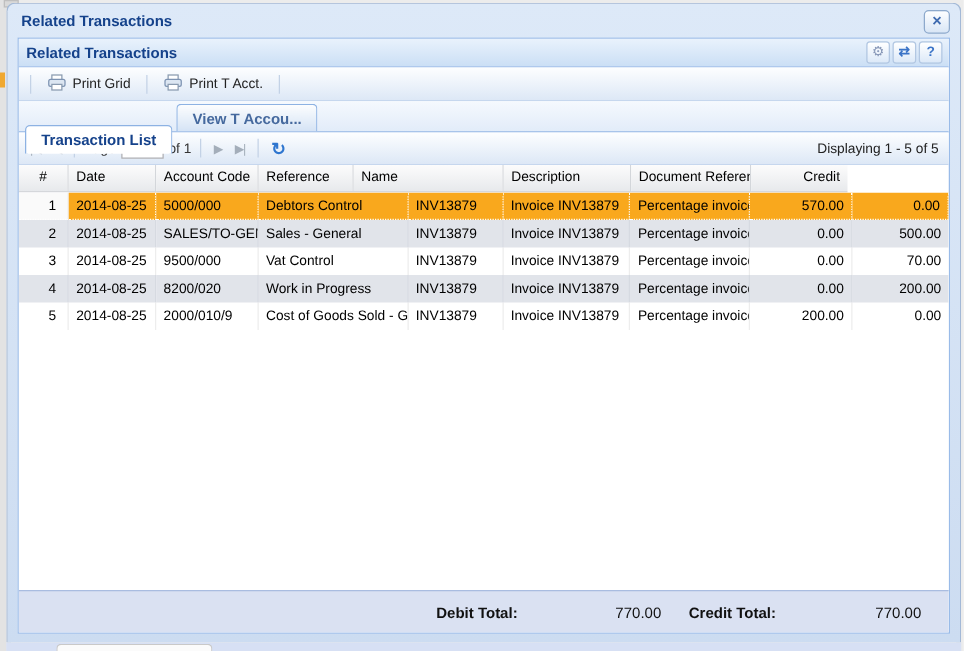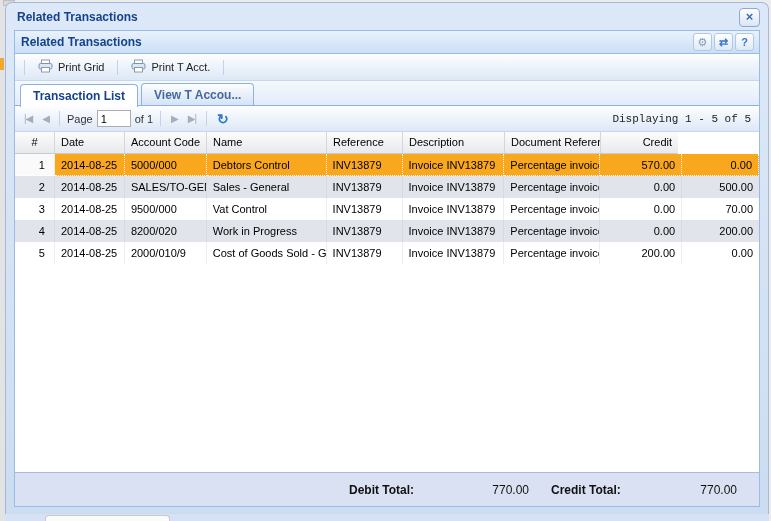--- a/index.html
+++ b/index.html
@@ -75,39 +75,39 @@
     height: 25px; flex: none; display: flex; align-items: flex-end; gap: 3px;
     background: linear-gradient(#f5f9fe, #e2ecf9);
     border-bottom: 1px solid #8db2e3;
     padding: 0 0 0 5px;
   }
   .tab {
     height: 22px; padding: 4px 12px 0 12px; font-weight: bold; font-size: 12px;
     border: 1px solid #8db2e3; border-bottom: none; border-radius: 4px 4px 0 0;
     cursor: pointer; position: relative;
   }
-  .tab.active { background: #fff; color: #15428b; top: 2px; height: 23px; }
+  .tab.active { background: #fff; color: #15428b; top: 18px; height: 23px; }
   .tab.inactive { background: linear-gradient(#fcfdfe, #d5e3f5); color: #45699e; }
 
   
   .pager {
     height: 26px; flex: none; display: flex; align-items: center; gap: 4px;
     background: linear-gradient(#fdfeff, #dde8f6);
     border-bottom: 1px solid #c6d7ee;
     padding: 0 6px;
   }
   .pg-btn { color: #a4aeba; font-size: 10px; padding: 2px 3px; cursor: pointer; letter-spacing: -1px; }
   .pg-btn.refresh { color: #2f76cf; font-size: 14px; font-weight: bold; letter-spacing: 0; }
   .pg-sep { width: 1px; height: 15px; background: #c3d2e6; margin: 0 3px; }
   .pg-label { color: #333; }
   .pg-input {
     width: 34px; height: 17px; border: 1px solid #abadb3; font-size: 11px;
     padding: 1px 3px; font-family: "Liberation Sans", sans-serif;
   }
-  .pg-display { flex: 1; text-align: right; color: #222; padding-right: 2px; font-family: Liberation Mono, monospace; }
+  .pg-display { flex: 1; text-align: right; color: #222; padding-right: 2px; }
 
   
   .grid-header { height: 22px; flex: none; display: flex; }
   .hcell {
     height: 22px; padding: 4px 6px 0 6px; font-size: 11px; color: #000;
     background: linear-gradient(#fcfcfc, #e7e9ec);
     border-right: 1px solid #d3d6da; border-bottom: 1px solid #c9ccd1;
     white-space: nowrap; overflow: hidden; cursor: pointer;
   }
   .grid-body { flex: 1; background: #fff; overflow: hidden; }
@@ -215,22 +215,22 @@
       <span class="pg-btn">▶|</span>
       <span class="pg-sep"></span>
       <span class="pg-btn refresh">↻</span>
       <span class="pg-display">Displaying 1 - 5 of 5</span>
     </div>
 
     <div class="grid-header">
       <div class="hcell c-num">#</div>
       <div class="hcell c-date">Date</div>
       <div class="hcell c-acct">Account Code</div>
+      <div class="hcell c-ref">Reference</div>
       <div class="hcell c-name">Name</div>
-      <div class="hcell c-ref">Reference</div>
       <div class="hcell c-desc">Description</div>
       <div class="hcell c-docref">Document Reference</div>
       <div class="hcell c-credit">Credit</div>
     </div>
 
     <div class="grid-body">
 
       <div class="grow selected">
         <div class="cell c-num numberer">1</div>
         <div class="cell c-date">2014-08-25</div>

